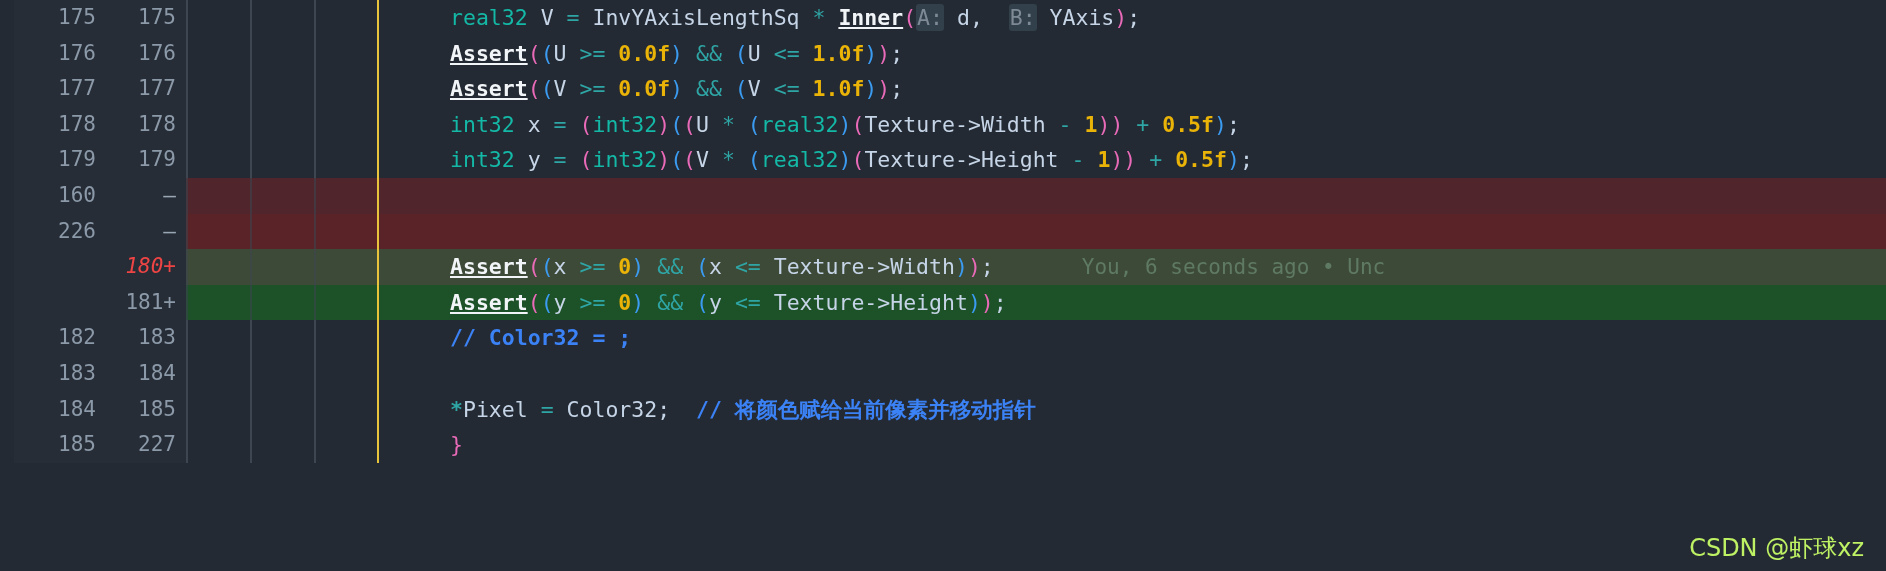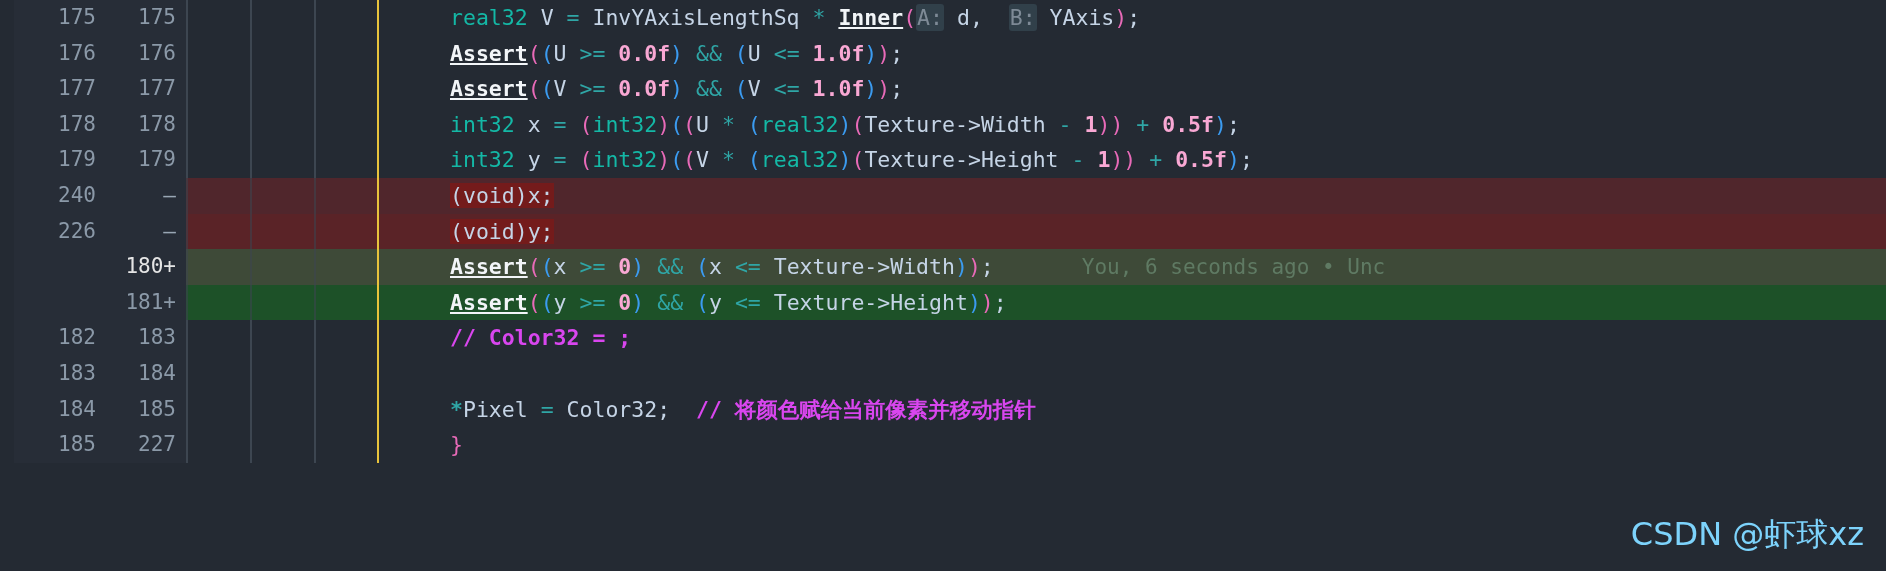--- a/index.html
+++ b/index.html
@@ -31,21 +31,21 @@
   
   .gutter{
     position:relative;z-index:3;width:186px;flex:0 0 186px;height:100%;
     background:#272d37;display:flex;align-items:flex-end;box-sizing:border-box;
   }
   .ln{
     font-size:21px;color:#8b99a8;text-align:right;box-sizing:border-box;
   }
   .ln.old{width:104px;padding-right:8px;}
   .ln.new{width:82px;padding-right:10px;}
-  .ln.bright{color:#e5e5e5;}
+  .ln.bright{color:#ef4444;font-style:italic;}
   .ln.mark{color:#99a6b4;}
   .gutter-edge{
     position:absolute;left:0;top:0;bottom:0;width:14px;background:#242a33;
   }
 
   
   .indent{
     position:relative;z-index:2;width:252px;flex:0 0 252px;height:100%;
   }
   .indent i{
@@ -67,53 +67,53 @@
   
   .row.del .seg.emph{background:#741b1b;box-shadow:0 0 0 0 transparent;}
 
   
   .t-type   {color:#14b8a6;}
   .t-var    {color:#c5d4e6;}
   .t-op     {color:#2fa6a6;}
   .t-fn     {color:#f2f5f8;font-weight:bold;text-decoration:underline;}
   .t-paren1 {color:#e86ab8;}
   .t-paren2 {color:#3b9bf0;}
-  .t-num    {color:#f9a8d4;font-weight:bold;}
+  .t-num    {color:#eab308;font-weight:bold;}
   .t-punct  {color:#c5d4e6;}
-  .t-comment{color:#d946ef;font-weight:bold;}
+  .t-comment{color:#3b82f6;font-weight:bold;}
   .t-plain  {color:#d3dced;}
   .t-star   {color:#2fa6a6;font-weight:bold;}
   .t-cast   {color:#c5d4e6;}
   .hint{
     color:#7e8a96;background:#31404a;border-radius:3px;padding:1px 1px;
   }
   .blame{
     color:#5f7a63;font-size:21px;padding-left:88px;margin-top:16px;
   }
 
   
   #watermark{
-    position:absolute;right:22px;bottom:14px;z-index:20;
-    color:#7dd3fc;font-size:32px;
+    position:absolute;right:22px;bottom:7px;z-index:20;
+    color:#bef264;font-size:24px;
     font-family:"DejaVu Sans","Liberation Sans",sans-serif;
     white-space:nowrap;
   }
 </style>
 </head>
 <body>
 
 <div id="editor">
   <div id="rows-host">
       <div class="row"><div class="gutter"><div class="gutter-edge"></div><div class="ln old">175</div><div class="ln new">175</div></div><div class="indent"><i class="g1"></i><i class="g2"></i><i class="g3"></i><i class="active"></i></div><div class="code"><span class="seg t-type">real32</span><span class="seg t-plain"> </span><span class="seg t-var">V</span><span class="seg t-plain"> </span><span class="seg t-op">=</span><span class="seg t-plain"> </span><span class="seg t-var">InvYAxisLengthSq</span><span class="seg t-plain"> </span><span class="seg t-op">*</span><span class="seg t-plain"> </span><span class="seg t-fn">Inner</span><span class="seg t-paren1">(</span><span class="seg hint">A:</span><span class="seg t-plain"> </span><span class="seg t-var">d</span><span class="seg t-punct">,</span><span class="seg t-plain">  </span><span class="seg hint">B:</span><span class="seg t-plain"> </span><span class="seg t-var">YAxis</span><span class="seg t-paren1">)</span><span class="seg t-punct">;</span></div></div>
       <div class="row"><div class="gutter"><div class="gutter-edge"></div><div class="ln old">176</div><div class="ln new">176</div></div><div class="indent"><i class="g1"></i><i class="g2"></i><i class="g3"></i><i class="active"></i></div><div class="code"><span class="seg t-fn">Assert</span><span class="seg t-paren1">(</span><span class="seg t-paren2">(</span><span class="seg t-var">U</span><span class="seg t-plain"> </span><span class="seg t-op">&gt;=</span><span class="seg t-plain"> </span><span class="seg t-num">0.0f</span><span class="seg t-paren2">)</span><span class="seg t-plain"> </span><span class="seg t-op">&amp;&amp;</span><span class="seg t-plain"> </span><span class="seg t-paren2">(</span><span class="seg t-var">U</span><span class="seg t-plain"> </span><span class="seg t-op">&lt;=</span><span class="seg t-plain"> </span><span class="seg t-num">1.0f</span><span class="seg t-paren2">)</span><span class="seg t-paren1">)</span><span class="seg t-punct">;</span></div></div>
       <div class="row"><div class="gutter"><div class="gutter-edge"></div><div class="ln old">177</div><div class="ln new">177</div></div><div class="indent"><i class="g1"></i><i class="g2"></i><i class="g3"></i><i class="active"></i></div><div class="code"><span class="seg t-fn">Assert</span><span class="seg t-paren1">(</span><span class="seg t-paren2">(</span><span class="seg t-var">V</span><span class="seg t-plain"> </span><span class="seg t-op">&gt;=</span><span class="seg t-plain"> </span><span class="seg t-num">0.0f</span><span class="seg t-paren2">)</span><span class="seg t-plain"> </span><span class="seg t-op">&amp;&amp;</span><span class="seg t-plain"> </span><span class="seg t-paren2">(</span><span class="seg t-var">V</span><span class="seg t-plain"> </span><span class="seg t-op">&lt;=</span><span class="seg t-plain"> </span><span class="seg t-num">1.0f</span><span class="seg t-paren2">)</span><span class="seg t-paren1">)</span><span class="seg t-punct">;</span></div></div>
       <div class="row"><div class="gutter"><div class="gutter-edge"></div><div class="ln old">178</div><div class="ln new">178</div></div><div class="indent"><i class="g1"></i><i class="g2"></i><i class="g3"></i><i class="active"></i></div><div class="code"><span class="seg t-type">int32</span><span class="seg t-plain"> </span><span class="seg t-var">x</span><span class="seg t-plain"> </span><span class="seg t-op">=</span><span class="seg t-plain"> </span><span class="seg t-paren1">(</span><span class="seg t-type">int32</span><span class="seg t-paren1">)</span><span class="seg t-paren2">(</span><span class="seg t-paren1">(</span><span class="seg t-var">U</span><span class="seg t-plain"> </span><span class="seg t-op">*</span><span class="seg t-plain"> </span><span class="seg t-paren2">(</span><span class="seg t-type">real32</span><span class="seg t-paren2">)</span><span class="seg t-paren1">(</span><span class="seg t-var">Texture-&gt;Width</span><span class="seg t-plain"> </span><span class="seg t-op">-</span><span class="seg t-plain"> </span><span class="seg t-num">1</span><span class="seg t-paren1">)</span><span class="seg t-paren1">)</span><span class="seg t-plain"> </span><span class="seg t-op">+</span><span class="seg t-plain"> </span><span class="seg t-num">0.5f</span><span class="seg t-paren2">)</span><span class="seg t-punct">;</span></div></div>
       <div class="row"><div class="gutter"><div class="gutter-edge"></div><div class="ln old">179</div><div class="ln new">179</div></div><div class="indent"><i class="g1"></i><i class="g2"></i><i class="g3"></i><i class="active"></i></div><div class="code"><span class="seg t-type">int32</span><span class="seg t-plain"> </span><span class="seg t-var">y</span><span class="seg t-plain"> </span><span class="seg t-op">=</span><span class="seg t-plain"> </span><span class="seg t-paren1">(</span><span class="seg t-type">int32</span><span class="seg t-paren1">)</span><span class="seg t-paren2">(</span><span class="seg t-paren1">(</span><span class="seg t-var">V</span><span class="seg t-plain"> </span><span class="seg t-op">*</span><span class="seg t-plain"> </span><span class="seg t-paren2">(</span><span class="seg t-type">real32</span><span class="seg t-paren2">)</span><span class="seg t-paren1">(</span><span class="seg t-var">Texture-&gt;Height</span><span class="seg t-plain"> </span><span class="seg t-op">-</span><span class="seg t-plain"> </span><span class="seg t-num">1</span><span class="seg t-paren1">)</span><span class="seg t-paren1">)</span><span class="seg t-plain"> </span><span class="seg t-op">+</span><span class="seg t-plain"> </span><span class="seg t-num">0.5f</span><span class="seg t-paren2">)</span><span class="seg t-punct">;</span></div></div>
-      <div class="row del del-soft"><div class="gutter"><div class="gutter-edge"></div><div class="ln old">240</div><div class="ln new mark">—</div></div><div class="indent"><i class="g1"></i><i class="g2"></i><i class="g3"></i><i class="active"></i></div><div class="code"><span class="seg t-cast emph">(void)x;</span></div></div>
-      <div class="row del"><div class="gutter"><div class="gutter-edge"></div><div class="ln old">226</div><div class="ln new mark">—</div></div><div class="indent"><i class="g1"></i><i class="g2"></i><i class="g3"></i><i class="active"></i></div><div class="code"><span class="seg t-cast emph">(void)y;</span></div></div>
+      <div class="row del del-soft"><div class="gutter"><div class="gutter-edge"></div><div class="ln old">160</div><div class="ln new mark">—</div></div><div class="indent"><i class="g1"></i><i class="g2"></i><i class="g3"></i><i class="active"></i></div></div>
+      <div class="row del"><div class="gutter"><div class="gutter-edge"></div><div class="ln old">226</div><div class="ln new mark">—</div></div><div class="indent"><i class="g1"></i><i class="g2"></i><i class="g3"></i><i class="active"></i></div></div>
       <div class="row add add-soft"><div class="gutter"><div class="gutter-edge"></div><div class="ln old"></div><div class="ln new bright">180+</div></div><div class="indent"><i class="g1"></i><i class="g2"></i><i class="g3"></i><i class="active"></i></div><div class="code"><span class="seg t-fn">Assert</span><span class="seg t-paren1">(</span><span class="seg t-paren2">(</span><span class="seg t-var">x</span><span class="seg t-plain"> </span><span class="seg t-op">&gt;=</span><span class="seg t-plain"> </span><span class="seg t-num">0</span><span class="seg t-paren2">)</span><span class="seg t-plain"> </span><span class="seg t-op">&amp;&amp;</span><span class="seg t-plain"> </span><span class="seg t-paren2">(</span><span class="seg t-var">x</span><span class="seg t-plain"> </span><span class="seg t-op">&lt;=</span><span class="seg t-plain"> </span><span class="seg t-var">Texture-&gt;Width</span><span class="seg t-paren2">)</span><span class="seg t-paren1">)</span><span class="seg t-punct">;</span><span class="blame">You, 6 seconds ago • Unc</span></div></div>
       <div class="row add"><div class="gutter"><div class="gutter-edge"></div><div class="ln old"></div><div class="ln new">181+</div></div><div class="indent"><i class="g1"></i><i class="g2"></i><i class="g3"></i><i class="active"></i></div><div class="code"><span class="seg t-fn">Assert</span><span class="seg t-paren1">(</span><span class="seg t-paren2">(</span><span class="seg t-var">y</span><span class="seg t-plain"> </span><span class="seg t-op">&gt;=</span><span class="seg t-plain"> </span><span class="seg t-num">0</span><span class="seg t-paren2">)</span><span class="seg t-plain"> </span><span class="seg t-op">&amp;&amp;</span><span class="seg t-plain"> </span><span class="seg t-paren2">(</span><span class="seg t-var">y</span><span class="seg t-plain"> </span><span class="seg t-op">&lt;=</span><span class="seg t-plain"> </span><span class="seg t-var">Texture-&gt;Height</span><span class="seg t-paren2">)</span><span class="seg t-paren1">)</span><span class="seg t-punct">;</span></div></div>
       <div class="row"><div class="gutter"><div class="gutter-edge"></div><div class="ln old">182</div><div class="ln new">183</div></div><div class="indent"><i class="g1"></i><i class="g2"></i><i class="g3"></i><i class="active"></i></div><div class="code"><span class="seg t-comment">// Color32 = ;</span></div></div>
       <div class="row"><div class="gutter"><div class="gutter-edge"></div><div class="ln old">183</div><div class="ln new">184</div></div><div class="indent"><i class="g1"></i><i class="g2"></i><i class="g3"></i><i class="active"></i></div></div>
       <div class="row"><div class="gutter"><div class="gutter-edge"></div><div class="ln old">184</div><div class="ln new">185</div></div><div class="indent"><i class="g1"></i><i class="g2"></i><i class="g3"></i><i class="active"></i></div><div class="code"><span class="seg t-star">*</span><span class="seg t-var">Pixel</span><span class="seg t-plain"> </span><span class="seg t-op">=</span><span class="seg t-plain"> </span><span class="seg t-var">Color32</span><span class="seg t-punct">;</span><span class="seg t-plain">  </span><span class="seg t-comment">// 将颜色赋给当前像素并移动指针</span></div></div>
       <div class="row"><div class="gutter"><div class="gutter-edge"></div><div class="ln old">185</div><div class="ln new">227</div></div><div class="indent"><i class="g1"></i><i class="g2"></i><i class="g3"></i><i class="active"></i></div><div class="code"><span class="seg t-paren1">}</span></div></div>
     </div>
 </div>
 
 <div id="watermark">CSDN @虾球xz</div>

